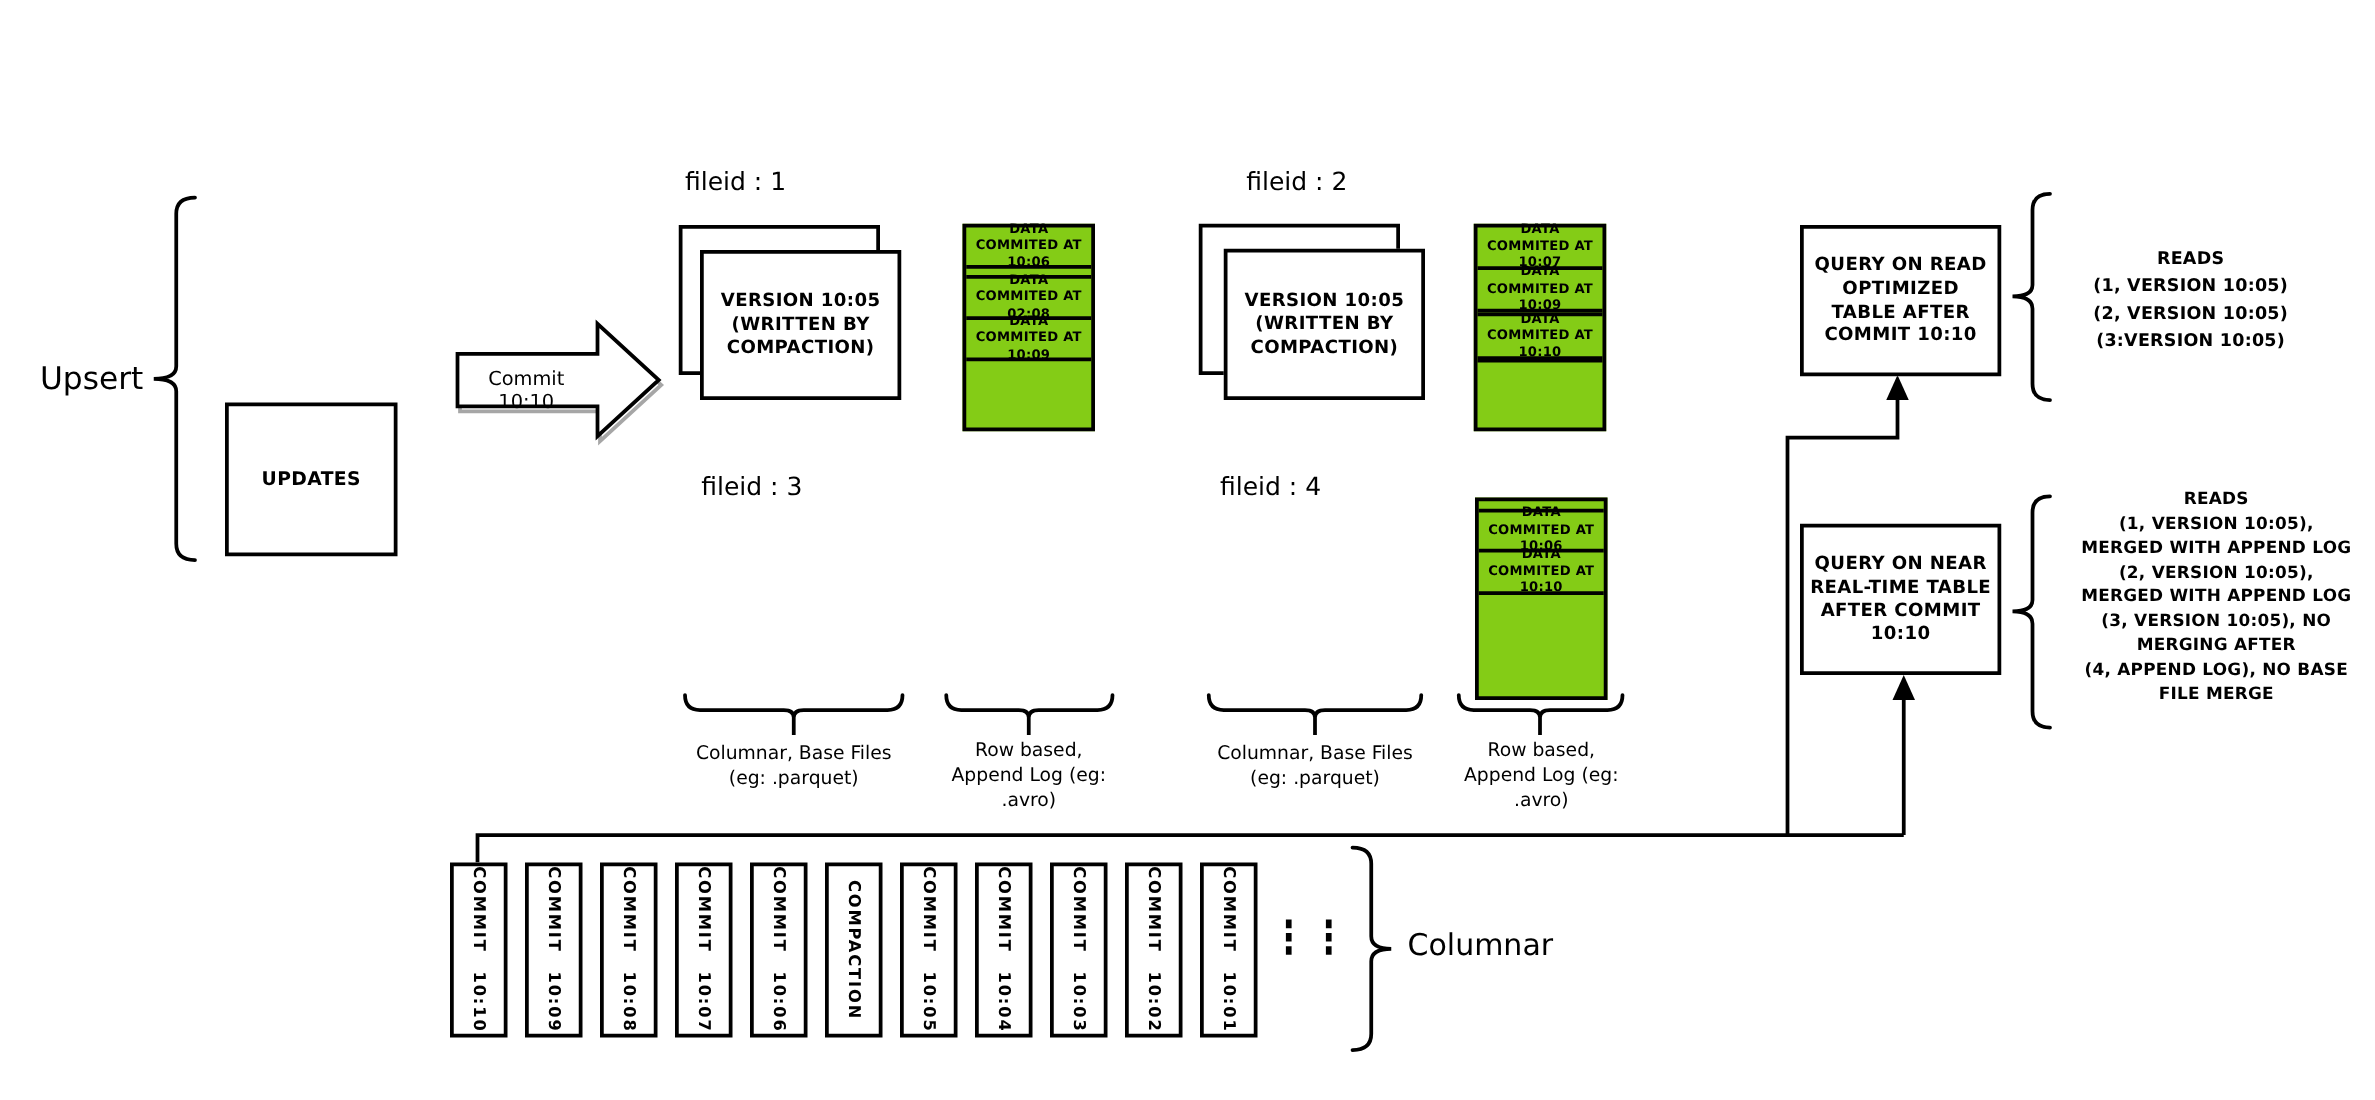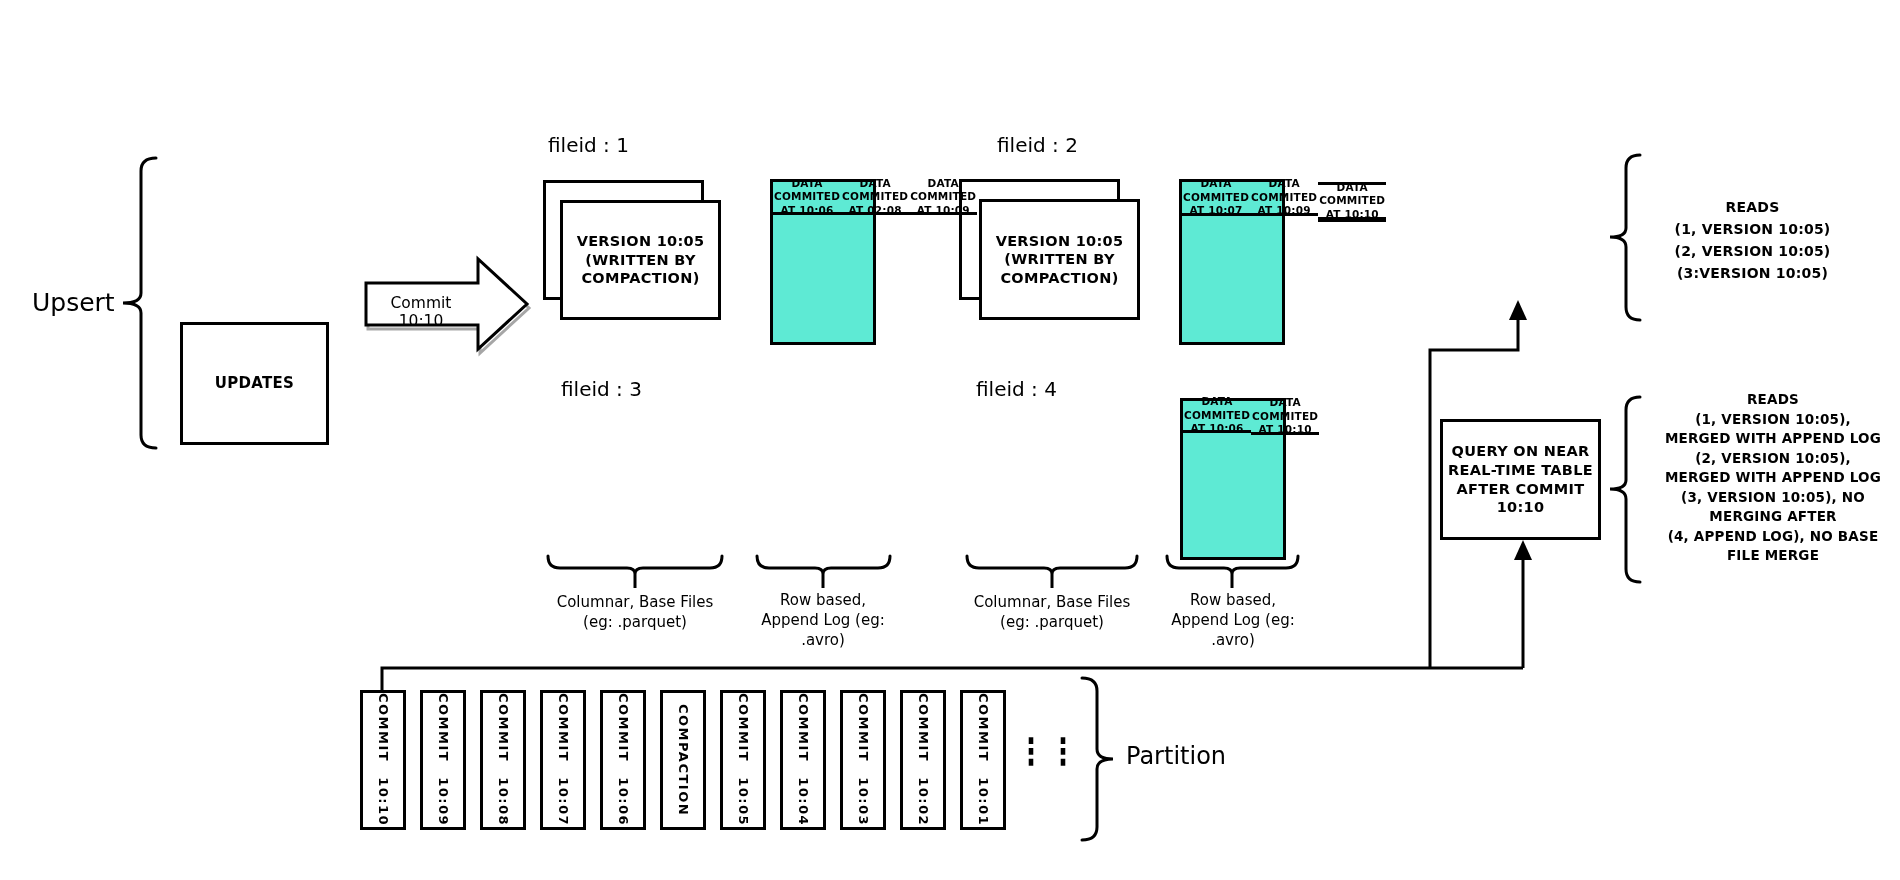--- a/index.html
+++ b/index.html
@@ -4,22 +4,22 @@
 <style>
   html,body{margin:0;padding:0;background:#fff}
   #canvas{position:relative;width:1900px;height:880px;background:#fff;
           font-family:"DejaVu Sans",sans-serif;color:#000;overflow:hidden}
   #canvas *{box-sizing:border-box}
   svg.overlay{position:absolute;left:0;top:0;z-index:1}
   .box{position:absolute;background:#fff;border:3px solid #000;display:flex;
        align-items:center;justify-content:center;text-align:center;
        font-weight:bold;letter-spacing:.3px;z-index:3;padding:4px;line-height:1.28}
   .backbox{position:absolute;background:#fff;border:3px solid #000;z-index:2}
-  .logbox{position:absolute;background:#5eead4;border:3px solid #000;z-index:3;
-          display:flex;}
+  .logbox{position:absolute;background:#84cc16;border:3px solid #000;z-index:3;
+          display:flex;flex-direction:column}
   .seg{width:100%;border-bottom:3px solid #000;display:flex;align-items:center;
        justify-content:center;text-align:center;font-weight:bold;font-size:10.5px;
        line-height:1.3;letter-spacing:.2px;padding:1px}
   .seg.thick{border-top:3px solid #000;border-bottom:5px solid #000}
   .strip{width:100%;border-bottom:3px solid #000}
   .lbl{position:absolute;z-index:3}
   .center{}
   .fileid-label{font-size:20px}
   .legend-label{font-size:15px;line-height:20px;text-align:center}
   .reads-block{position:absolute;z-index:3;font-weight:bold;text-align:center;letter-spacing:.2px}
@@ -56,21 +56,21 @@
     <polygon points="1514,560 1532,560 1523,540" fill="#000"></polygon>
 
     <path d="M1640,155 Q1626,155 1626,168 L1626,228 Q1626,237 1610,237 Q1626,237 1626,247 L1626,307 Q1626,320 1640,320" fill="none" stroke="#000" stroke-width="3" stroke-linecap="round"></path>
     <path d="M1640,397 Q1626,397 1626,410 L1626,480 Q1626,489 1610,489 Q1626,489 1626,499 L1626,569 Q1626,582 1640,582" fill="none" stroke="#000" stroke-width="3" stroke-linecap="round"></path>
 
     <path d="M1082,678 Q1097,678 1097,691 L1097,749 Q1097,759 1113,759 Q1097,759 1097,769 L1097,827 Q1097,840 1082,840" fill="none" stroke="#000" stroke-width="3" stroke-linecap="round"></path>
   </svg>
 
 
   <div class="big-label" style="left:32px;top:288px">Upsert</div>
-  <div class="box" style="left:180px;top:322px;width:149px;height:123px;font-size:15px">UPDATES</div>
+  <div class="box" style="left:180px;top:322px;width:138px;height:123px;font-size:15px">UPDATES</div>
   <div class="arrow-text" style="left:368px;top:294px;width:106px">Commit 10:10</div>
 
   <div class="lbl center fileid-label" style="left:548px;top:133px;width:140px">fileid : 1</div>
   <div class="backbox" style="left:543px;top:180px;width:161px;height:120px"></div>
   <div class="box" style="left:560px;top:200px;width:161px;height:120px;font-size:14.5px">VERSION 10:05 (WRITTEN BY COMPACTION)</div>
   <div class="logbox" style="left:770px;top:179px;width:106px;height:166px">
     <div class="seg" style="height:33px">DATA COMMITED AT 10:06</div>
     <div class="strip" style="height:8px"></div>
     <div class="seg" style="height:33px">DATA COMMITED AT 02:08</div>
     <div class="seg" style="height:33px">DATA COMMITED AT 10:09</div>
@@ -106,20 +106,21 @@
   <div class="lbl legend-label" style="left:965px;top:592px;width:174px">
     <div>Columnar, Base Files</div>
     <div>(eg: .parquet)</div>
   </div>
   <div class="lbl legend-label" style="left:1163px;top:590px;width:140px">
     <div>Row based,</div>
     <div>Append Log  (eg:</div>
     <div>.avro)</div>
   </div>
 
+  <div class="box" style="left:1440px;top:180px;width:161px;height:121px;font-size:14.5px">QUERY ON READ OPTIMIZED TABLE AFTER COMMIT 10:10</div>
   <div class="reads-block" style="left:1645px;top:196px;width:215px;font-size:14px;line-height:22px">
     <div>READS</div>
     <div>(1, VERSION 10:05)</div>
     <div>(2, VERSION 10:05)</div>
     <div>(3:VERSION 10:05)</div>
   </div>
 
   <div class="box" style="left:1440px;top:419px;width:161px;height:121px;font-size:14.5px">QUERY ON NEAR REAL-TIME TABLE AFTER COMMIT 10:10</div>
   <div class="reads-block" style="left:1648px;top:390px;width:250px;font-size:13.5px;line-height:19.5px">
     <div>READS</div>
@@ -139,15 +140,15 @@
   <div class="tl-box" style="left:540px;top:690px;width:46px;height:140px">COMMIT 10:07</div>
   <div class="tl-box" style="left:600px;top:690px;width:46px;height:140px">COMMIT 10:06</div>
   <div class="tl-box" style="left:660px;top:690px;width:46px;height:140px">COMPACTION</div>
   <div class="tl-box" style="left:720px;top:690px;width:46px;height:140px">COMMIT 10:05</div>
   <div class="tl-box" style="left:780px;top:690px;width:46px;height:140px">COMMIT 10:04</div>
   <div class="tl-box" style="left:840px;top:690px;width:46px;height:140px">COMMIT 10:03</div>
   <div class="tl-box" style="left:900px;top:690px;width:46px;height:140px">COMMIT 10:02</div>
   <div class="tl-box" style="left:960px;top:690px;width:46px;height:140px">COMMIT 10:01</div>
   <div class="dots" style="left:1018px;top:738px">⋮</div>
   <div class="dots" style="left:1050px;top:738px">⋮</div>
-  <div class="lbl" style="left:1126px;top:742px;font-size:24px">Partition</div>
+  <div class="lbl" style="left:1126px;top:742px;font-size:24px">Columnar</div>
 
 </div>
 
 </body></html>

